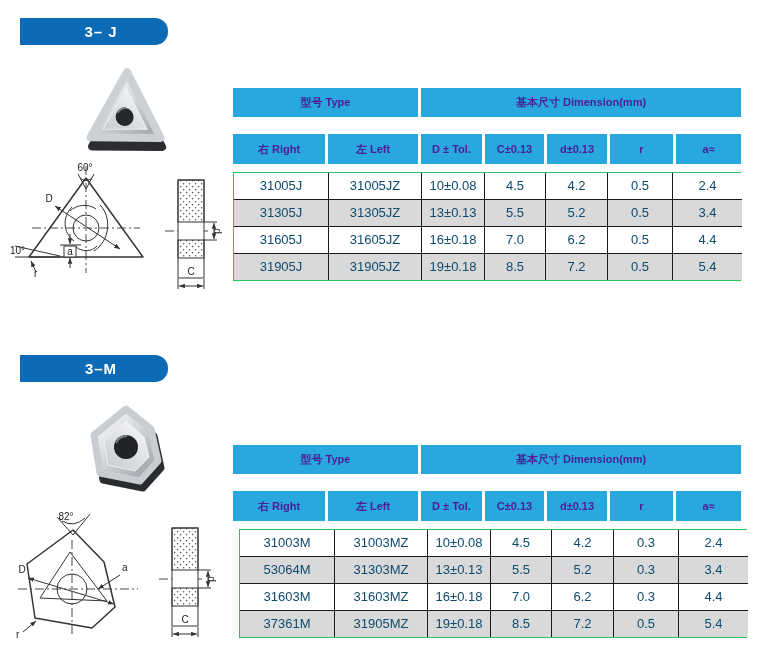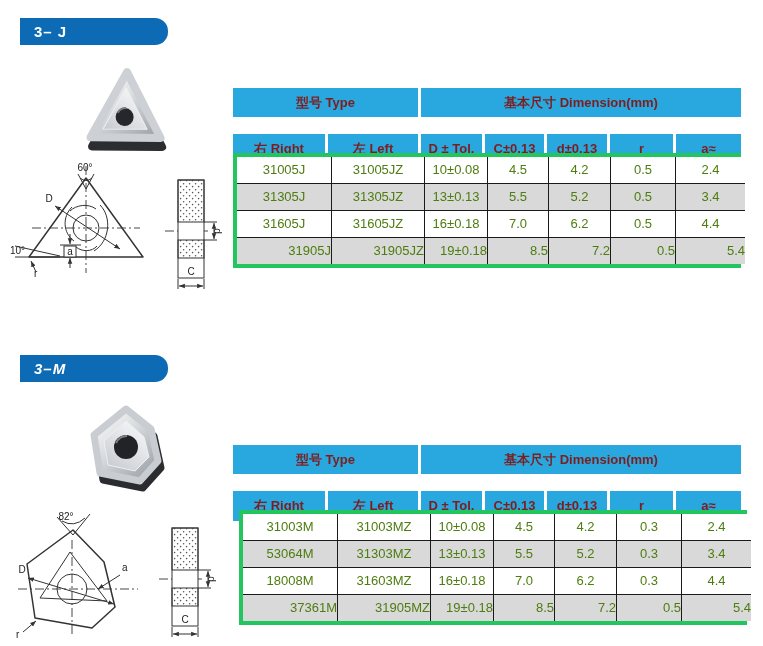--- a/index.html
+++ b/index.html
@@ -5,44 +5,44 @@
   html,body{margin:0;padding:0;}
   body{
     width:763px;height:646px;position:relative;background:#ffffff;
     font-family:"Liberation Sans","DejaVu Sans",sans-serif;overflow:hidden;
   }
   .abs{position:absolute;}
   
   .banner{
     width:148px;height:27px;line-height:27px;box-sizing:border-box;
     background:#0c6bb4;color:#ffffff;font-size:15px;font-weight:bold;
-    border-radius:0 13px 13px 0;padding-left:14px;letter-spacing:1px;
+    border-radius:0 13px 13px 0;padding-left:14px;letter-spacing:1px;text-align:center;
   }
   
   .thead{width:508px;}
   .thead-group{display:grid;grid-template-columns:185px 320px;gap:3px;}
   .thead-cols{display:grid;grid-template-columns:92px 90px 61px 59px 60px 63px 65px;gap:3px;margin-top:17px;}
   .th{
-    background:#29a7df;color:#7f1d1d;font-weight:bold;font-size:13px;
+    background:#29a7df;color:#4c1d95;font-weight:bold;font-size:11px;
     text-align:center;height:29px;line-height:29px;white-space:nowrap;overflow:hidden;
   }
   .thead-cols .th{height:30px;line-height:30px;}
   
   .tdata{
-    width:508px;box-sizing:border-box;border:4px solid #22c55e;
+    width:508px;box-sizing:border-box;border:1px solid #22c55e;
     display:grid;grid-template-columns:95px 93px 63px 61px 62px 65px 69px;
-    font-size:13px;color:#4d7c0f;
+    font-size:13px;color:#0c4a6e;margin-top:19px;
   }
   .trow{display:contents;}
   .td{
     height:26px;line-height:26px;text-align:center;background:#ffffff;
     border-right:1px solid #1a1a1a;border-bottom:1px solid #1a1a1a;white-space:nowrap;
   }
   .td:nth-child(7n){border-right:none;}
-  .trow:last-child .td{border-bottom:none;text-align:right;}
+  .trow:last-child .td{border-bottom:none;}
   .trow:nth-child(even) .td{background:#d9d9d9;}
   
   .ln{stroke:#333;stroke-width:1;}
   .ln2{stroke:#333;stroke-width:1.5;stroke-linejoin:round;}
   .cline{stroke:#333;stroke-width:0.9;stroke-dasharray:9 3 2 3;}
   .dlab{font-size:10px;fill:#222;font-family:"Liberation Sans",sans-serif;}
 </style>
 </head>
 <body>
 
@@ -172,21 +172,21 @@
     <div class="td">31905J</div>
     <div class="td">31905JZ</div>
     <div class="td">19±0.18</div>
     <div class="td">8.5</div>
     <div class="td">7.2</div>
     <div class="td">0.5</div>
     <div class="td">5.4</div>
   </div>
 </div>
 
-<div class="abs banner" style="left:20px;top:355px;font-style:italic;">3–M</div>
+<div class="abs banner" style="left:20px;top:355px;">3–M</div>
 
 <svg class="abs" style="left:78px;top:399px;" width="102" height="102" viewBox="0 0 102 102">
   <defs>
     <linearGradient id="pgM" x1="0%" y1="0%" x2="85%" y2="100%">
       <stop offset="0%" stop-color="#ffffff"></stop>
         <stop offset="45%" stop-color="#d9dcdf"></stop>
         <stop offset="100%" stop-color="#9aa0a6"></stop>
     </linearGradient>
     <linearGradient id="pgM2" x1="0%" y1="100%" x2="70%" y2="0%">
       <stop offset="0%" stop-color="#c4c8cd"></stop>
@@ -277,21 +277,21 @@
   <div class="trow">
     <div class="td">53064M</div>
     <div class="td">31303MZ</div>
     <div class="td">13±0.13</div>
     <div class="td">5.5</div>
     <div class="td">5.2</div>
     <div class="td">0.3</div>
     <div class="td">3.4</div>
   </div>
   <div class="trow">
-    <div class="td">18008M</div>
+    <div class="td">31603M</div>
     <div class="td">31603MZ</div>
     <div class="td">16±0.18</div>
     <div class="td">7.0</div>
     <div class="td">6.2</div>
     <div class="td">0.3</div>
     <div class="td">4.4</div>
   </div>
   <div class="trow">
     <div class="td">37361M</div>
     <div class="td">31905MZ</div>

